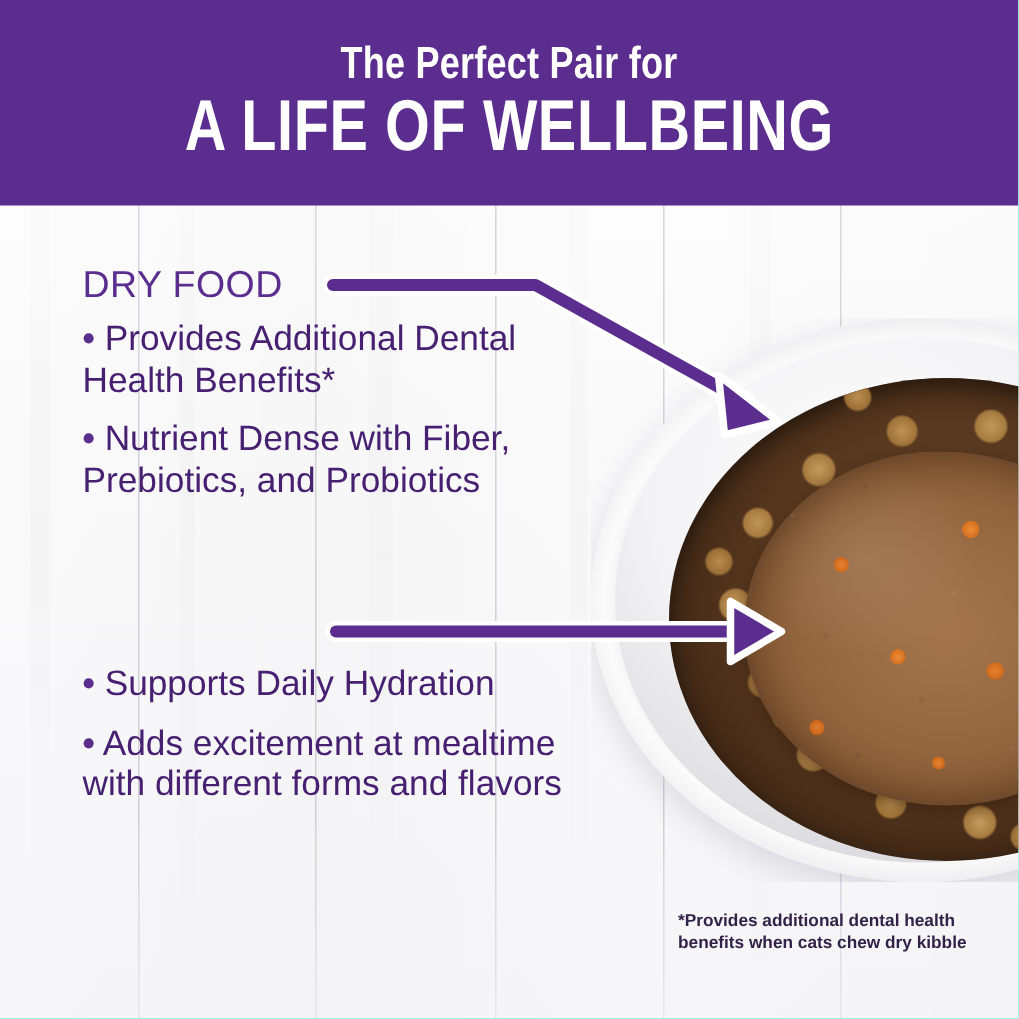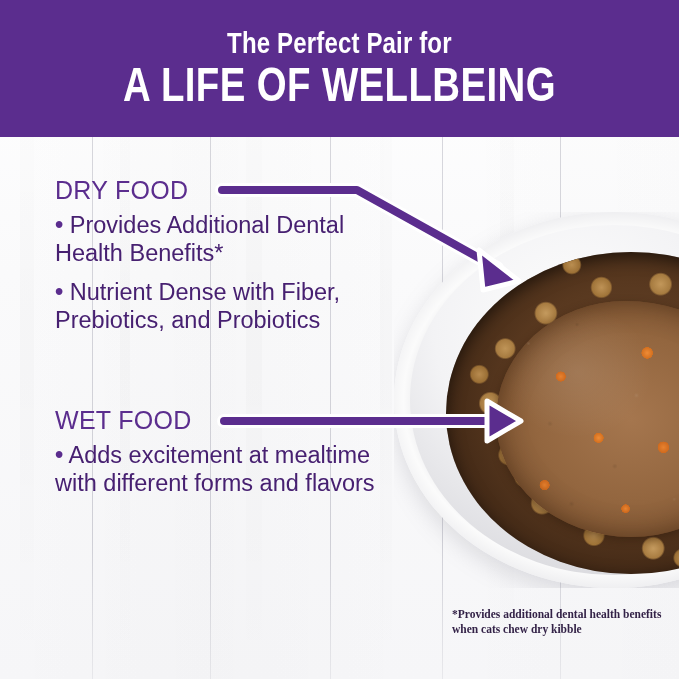--- a/index.html
+++ b/index.html
@@ -176,21 +176,20 @@
   
   .arrows{position:absolute;inset:0;pointer-events:none;}
 
   
   .footnote{
     position:absolute;left:452px;top:607px;width:215px;
     color:#332247;
     font-size:11.5px;
     line-height:1.32;
     font-weight:600;
-    font-family:Liberation Serif, serif;
   }
 </style>
 </head>
 <body>
 
 <div class="page">
 
   <div class="wood">
     <div class="plank" style="left:92px"></div>
     <div class="plank" style="left:210px"></div>
@@ -221,22 +220,22 @@
     <div class="line1">The Perfect Pair for</div>
     <div class="line2">A LIFE OF WELLBEING</div>
   </div>
 
   <div class="sect-title" id="dry-title">DRY FOOD</div>
   <ul class="bullets" id="dry-list">
     <li><span class="b">•</span> <span>Provides Additional Dental Health Benefits*</span></li>
     <li><span class="b">•</span> <span>Nutrient Dense with Fiber, Prebiotics, and Probiotics</span></li>
   </ul>
 
-  <div class="sect-title" id="wet-title">WET FOOD</div>
   <ul class="bullets" id="wet-list">
+    <li><span class="b">•</span> <span>Supports Daily Hydration</span></li>
     <li><span class="b">•</span> <span>Adds excitement at mealtime with different forms and flavors</span></li>
   </ul>
 
   <svg class="arrows" width="679" height="679" viewBox="0 0 679 679">
 
     <g>
       <path d="M 222 190 L 357 190 L 497 268" fill="none" stroke="#FFFFFF" stroke-width="14" stroke-linecap="round" stroke-linejoin="round"></path>
       <path d="M 222 190 L 357 190 L 497 268" fill="none" stroke="#5B2D8E" stroke-width="8" stroke-linecap="round" stroke-linejoin="round"></path>
       <path d="M 519 281 L 479 250 L 483 290 Z" fill="#5B2D8E" stroke="#FFFFFF" stroke-width="5" stroke-linejoin="round"></path>
     </g>

